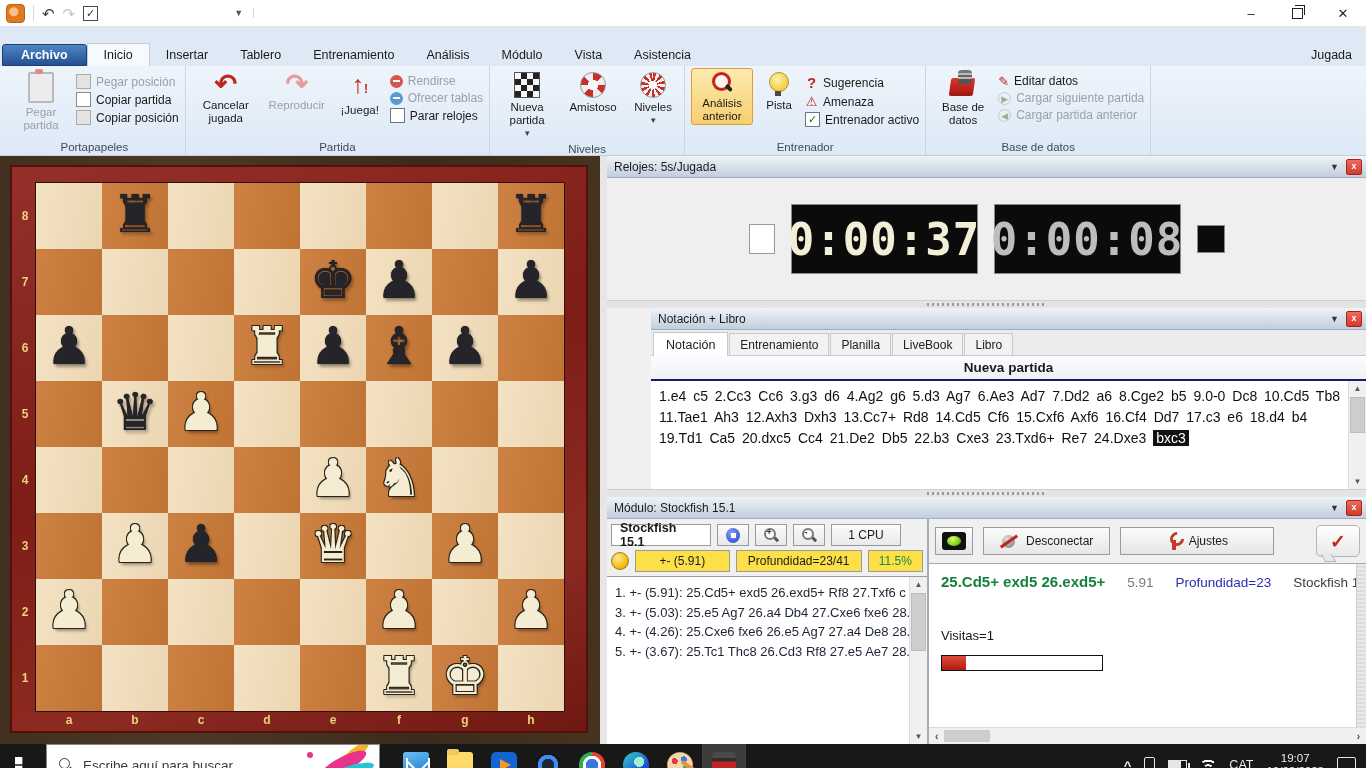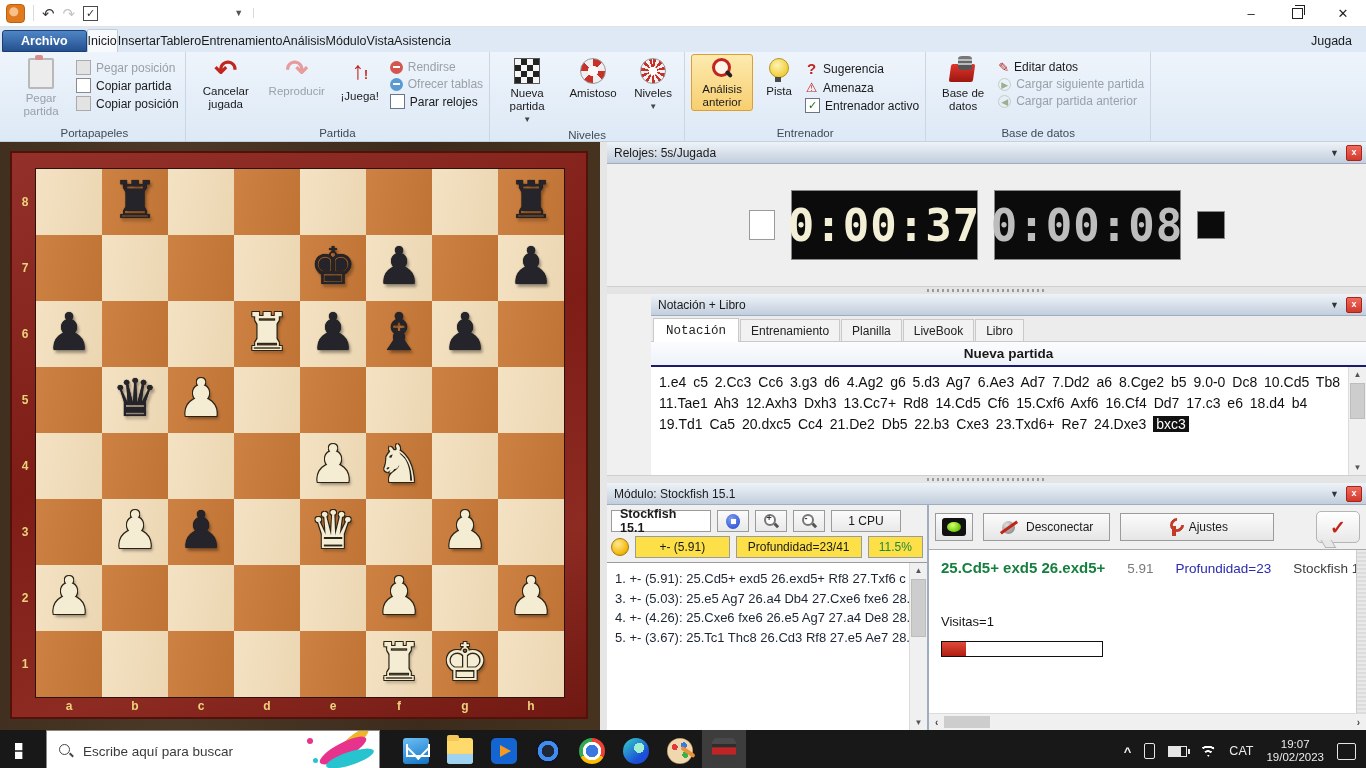--- a/index.html
+++ b/index.html
@@ -13,24 +13,24 @@
   .qat-sep{width:1px;height:16px;background:#d9d9d9;}
   .qat-btn{font-size:15px;line-height:15px;color:#3a3a3a;}
   .qat-btn.disabled{color:#c3c3c3;}
   .qat-check{width:13px;height:13px;border:1.5px solid #4a4a4a;font-size:11px;line-height:12px;text-align:center;color:#333;}
   .qat-caret{font-size:9px;color:#555;margin-left:128px;border-right:1px solid #d9d9d9;padding-right:10px;}
   .win-controls{margin-left:auto;display:flex;}
   .win-btn{width:46px;height:26px;display:flex;align-items:center;justify-content:center;font-size:13px;color:#222;}
   .restore-glyph{width:9px;height:9px;border:1px solid #222;position:relative;background:#fff;}
   .restore-glyph:before{content:"";position:absolute;left:2px;top:-4px;width:9px;height:9px;border:1px solid #222;border-bottom:none;border-left:none;}
   
-  .tabrow{height:25px;background:#dfe9f5;display:flex;align-items:flex-end;padding-left:2px;}
+  .tabrow{height:39px;background:#dfe9f5;display:flex;align-items:flex-end;padding-left:2px;}
   .file-tab{background:linear-gradient(#4f86c6,#25508f);color:#fff;font-weight:bold;font-size:12.5px;
     padding:3px 18px;border-radius:3px 3px 0 0;border:1px solid #1c3f72;}
-  .tab{font-size:12.5px;padding:4px 0;color:#1a1a1a;}
+  .tab{font-size:12.5px;padding:4px 16px;color:#1a1a1a;}
   .tab.active{background:#f7fafd;border:1px solid #c0cdda;border-bottom:none;border-radius:2px 2px 0 0;}
   .help-link{margin-left:auto;font-size:12.5px;padding:4px 14px;color:#1a1a1a;text-decoration:none;}
   
   .ribbon{height:89px;background:linear-gradient(#eef4fb,#dde9f6);border-bottom:1px solid #c3d0de;display:flex;align-items:stretch;padding-left:4px;}
   .rgroup{display:flex;flex-direction:column;padding:2px 6px 0 6px;border-right:1px solid #c9d6e4;}
   .rgroup-body{flex:1;display:flex;align-items:flex-start;gap:4px;}
   .rgroup-label{text-align:center;font-size:11.5px;color:#3f4a57;padding:1px 0 2px;}
   .bigbtn{display:flex;flex-direction:column;align-items:center;justify-content:flex-start;width:58px;padding:4px 2px 2px;font-size:11.5px;line-height:13px;text-align:center;border-radius:3px;}
   .bigbtn .lbl{margin-top:3px;}
   .bigbtn.disabled{color:#9aa0a8;}
@@ -96,21 +96,21 @@
   .clock-check{width:24px;height:28px;background:#fff;border:1px solid #9a9a9a;}
   .clock{width:185px;height:68px;background:#0b0b0b;border:1px solid #888;display:flex;align-items:center;justify-content:center;
     font-family:"DejaVu Sans Mono",monospace;font-size:44px;font-weight:bold;letter-spacing:1px;}
   .clock.white-clock{color:#f3efd6;}
   .clock.black-clock{color:#bdbdbd;}
   .clock-black-sq{width:26px;height:26px;background:#0b0b0b;border:1px solid #888;}
   
   .notation-panel{display:flex;flex-direction:column;flex:none;}
   .ntabs{height:25px;background:#ececec;display:flex;align-items:flex-end;padding-left:2px;border-bottom:1px solid #c9c9c9;}
   .ntab{font-size:12px;padding:4px 10px 3px;border:1px solid #c9c9c9;border-bottom:none;background:#f2f2f2;margin-right:1px;color:#222;}
-  .ntab.active{background:#fff;font-size:12.5px;padding:5px 12px 4px;position:relative;top:1px;font-family:Liberation Mono, monospace;}
+  .ntab.active{background:#fff;font-size:12.5px;padding:5px 12px 4px;position:relative;top:1px;}
   .game-title{height:23px;background:linear-gradient(#fbfcfe,#eef2f8);border-bottom:2px solid #1b1b6e;display:flex;align-items:center;justify-content:center;font-weight:bold;font-size:13.5px;}
   .moves-wrap{display:flex;flex:1;background:#fff;min-height:0;}
   .moves{flex:1;padding:5px 4px 0 8px;font-size:14px;line-height:21px;color:#101010;word-spacing:3px;}
   .cur-move{background:#111;color:#fff;padding:0 3px;word-spacing:normal;}
   
   .vscroll{width:17px;background:#f0f0f0;border-left:1px solid #dcdcdc;display:flex;flex-direction:column;align-items:center;flex:none;}
   .vscroll .arr{font-size:8px;color:#555;line-height:15px;height:15px;}
   .vscroll .thumb{width:13px;height:34px;background:#cdcdcd;border:1px solid #bdbdbd;margin-top:1px;}
   .vscroll .space{flex:1;}
   .hscroll{height:16px;background:#f0f0f0;border-top:1px solid #dcdcdc;display:flex;align-items:center;flex:none;}

